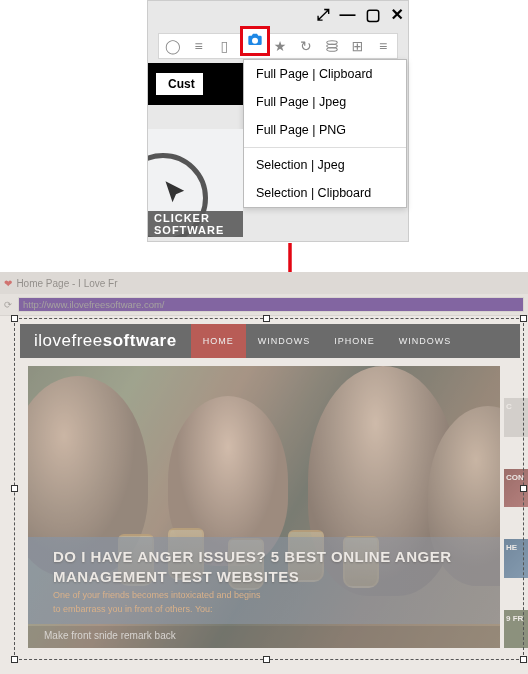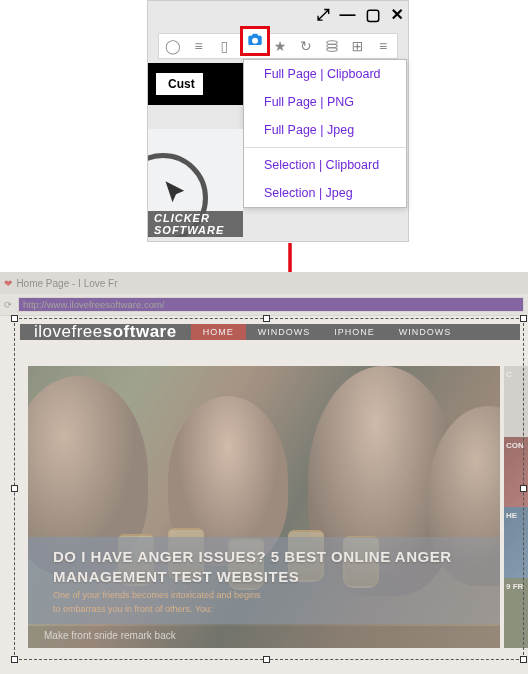--- a/index.html
+++ b/index.html
@@ -11,27 +11,27 @@
 .window-controls span { font-size: 16px; font-weight: bold; cursor: pointer; }
 .diag-icon { font-size: 13px; }
 
 .toolbar { position: absolute; top: 32px; left: 10px; right: 10px; height: 26px; background: #fff; display: flex; align-items: center; padding: 0 6px; gap: 10px; border: 1px solid #d5d5d5; }
 .tb-icon { width: 16px; height: 16px; display: flex; align-items: center; justify-content: center; color: #888; font-size: 14px; }
 .tb-icon svg { width: 14px; height: 14px; fill: #888; stroke: #888; }
 .camera-wrap { position: absolute; top: 25px; left: 92px; width: 30px; height: 30px; border: 3px solid #e30613; display: flex; align-items: center; justify-content: center; background: #fff; }
 .camera-icon svg { width: 16px; height: 14px; fill: #1e88e5; }
 
 .dropdown { position: absolute; top: 58px; left: 95px; width: 164px; background: #fff; border: 1px solid #bbb; box-shadow: 0 2px 6px rgba(0,0,0,.15); }
-.dropdown .item { padding: 7px 20px; font-size: 12.5px; color: #6d28d9; cursor: pointer; }
+.dropdown .item { padding: 7px 12px; font-size: 12.5px; color: #000000; cursor: pointer; }
 .dropdown .sep { height: 1px; background: #ddd; margin: 3px 0; }
 
 .black-strip { position: absolute; top: 62px; left: 0; width: 95px; height: 42px; background: #000; display: flex; align-items: center; }
 .cust-btn { background: #fff; margin-left: 8px; padding: 4px 8px 4px 12px; font-size: 12px; font-weight: bold; }
 
-.clicker-preview { position: absolute; top: 128px; left: 0; width: 95px; height: 108px; background: #f1f2f3; overflow: hidden; font-style: italic; }
+.clicker-preview { position: absolute; top: 128px; left: 0; width: 95px; height: 108px; background: #f1f2f3; overflow: hidden; }
 .circle { position: absolute; top: 24px; left: -30px; width: 90px; height: 90px; border: 5px solid #555; border-radius: 50%; }
 .cursor { position: absolute; top: 50px; left: 14px; width: 0; height: 0; }
 .cursor svg { width: 28px; height: 28px; fill: #333; }
 .clicker-band { position: absolute; bottom: 0; left: 0; right: 0; height: 26px; background: rgba(90,90,90,.9); color: #fff; font-size: 11px; font-weight: bold; letter-spacing: 1px; display: flex; align-items: center; padding-left: 6px; }
 
 
 .arrow { position: absolute; top: 243px; left: 280px; width: 24px; height: 50px; }
 .arrow svg { width: 24px; height: 50px; }
 
 
@@ -39,21 +39,21 @@
 .overlay { position: absolute; inset: 0; background: rgba(210,200,190,.42); z-index: 50; pointer-events: none; }
 
 .tab-bar { height: 22px; background: #e6e6e6; display: flex; align-items: center; padding-left: 4px; gap: 4px; font-size: 10px; color: #666; }
 .heart { color: #d33; font-size: 10px; }
 .addr-bar { height: 22px; background: #f3f3f3; display: flex; align-items: center; padding: 0 4px; gap: 6px; font-size: 9.5px; color: #888; border-bottom: 1px solid #ddd; }
 .addr-input { flex: 1; background: #4c1d95; border: 1px solid #ddd; padding: 1px 4px; font-size: 9.5px; color: #888; }
 
 .selection-box { position: absolute; top: 46px; left: 14px; right: 4px; height: 342px; border: 1.5px dashed #555; z-index: 60; }
 .sel-dot { position: absolute; width: 7px; height: 7px; background: #fff; border: 1px solid #333; z-index: 61; }
 
-.site-nav { position: absolute; top: 52px; left: 20px; right: 8px; height: 16px; background: #6b6b6b; display: flex; align-items: center; z-index: 55; }
+.site-nav { position: absolute; top: 52px; left: 20px; right: 8px; height: 34px; background: #6b6b6b; display: flex; align-items: center; z-index: 55; }
 .logo { color: #fff; font-size: 17px; letter-spacing: .5px; padding: 0 14px; }
 .logo .thin { font-weight: 300; }
 .logo b { font-weight: bold; }
 .nav-item { font-size: 9px; color: #eee; letter-spacing: 1px; padding: 0 12px; height: 100%; display: flex; align-items: center; }
 .nav-item.active { background: #c05a53; }
 
 .hero { position: absolute; top: 94px; left: 28px; width: 472px; height: 282px; background: linear-gradient(120deg, #5d6a52 0%, #7b8968 18%, #8c6f58 35%, #3a453a 55%, #6f5a44 75%, #8a7455 100%); z-index: 40; overflow: hidden; }
 .ppl { position: absolute; inset: 0; }
 .p1,.p2,.p3,.p4 { position: absolute; border-radius: 50% 50% 40% 40%; }
 .p1 { left: -20px; top: 10px; width: 140px; height: 200px; background: radial-gradient(ellipse at 40% 30%, #c9a88e 0%, #6b5847 60%); }
@@ -63,21 +63,21 @@
 .glasses { position: absolute; bottom: 60px; left: 90px; width: 280px; height: 60px; }
 .gl { position: absolute; width: 36px; height: 52px; border-radius: 6px 6px 10px 10px; background: linear-gradient(180deg, rgba(220,200,140,.6), rgba(160,120,50,.8)); border: 2px solid rgba(180,140,80,.5); }
 .gl:nth-child(1){left:0;top:6px} .gl:nth-child(2){left:50px;top:0} .gl:nth-child(3){left:110px;top:10px} .gl:nth-child(4){left:170px;top:2px} .gl:nth-child(5){left:225px;top:8px}
 
 .hero-band { position: absolute; bottom: 24px; left: 0; right: 0; padding: 10px 25px; background: linear-gradient(90deg, rgba(80,110,150,.7), rgba(90,120,160,.4)); z-index: 45; }
 .hero-title { color: #fff; font-size: 15px; font-weight: bold; letter-spacing: .5px; line-height: 1.3; text-shadow: 0 1px 2px rgba(0,0,0,.5); }
 .orange-line { color: #e6a05a; font-size: 9px; margin-top: 4px; }
 .hero-footer { position: absolute; bottom: 0; left: 0; right: 0; height: 22px; background: rgba(0,0,0,.2); color: #ddd; font-size: 10px; padding: 4px 16px; z-index: 45; }
 
 .side-strip { position: absolute; top: 94px; right: 0; width: 24px; height: 282px; z-index: 42; display: flex; flex-direction: column; }
-.ss { flex: 1; }
+.ss { flex: 1; margin-top: 32px; }
 .ss1 { background: #d5d5d5; } .ss2 { background: linear-gradient(135deg,#7a2a2a,#a84a4a); } .ss3 { background: linear-gradient(135deg,#2a5a8a,#4a7aaa); } .ss4 { background: #5a6a4a; }
 .ss span { color:#fff; font-size:8px; writing-mode: horizontal-tb; display:block; padding:4px 2px; font-weight:bold; }
 </style>
 </head>
 <body>
 
 <div class="top-panel">
   <div class="window-controls">
     <span class="diag-icon">⤢</span>
     <span>—</span>
@@ -106,25 +106,25 @@
   <div class="camera-wrap">
     <span class="camera-icon">
       <svg viewBox="0 0 24 20">
           <path d="M4 5h3l2-3h6l2 3h3a2 2 0 0 1 2 2v10a2 2 0 0 1-2 2H4a2 2 0 0 1-2-2V7a2 2 0 0 1 2-2zm8 3a4.5 4.5 0 1 0 0 9 4.5 4.5 0 0 0 0-9z"></path>
         </svg>
     </span>
   </div>
 
   <div class="dropdown">
     <div class="item">Full Page | Clipboard</div>
+    <div class="item">Full Page | Jpeg</div>
     <div class="item">Full Page | PNG</div>
-    <div class="item">Full Page | Jpeg</div>
     <div class="sep"></div>
+    <div class="item">Selection | Jpeg</div>
     <div class="item">Selection | Clipboard</div>
-    <div class="item">Selection | Jpeg</div>
   </div>
 
   <div class="black-strip">
     <div class="cust-btn">Cust</div>
   </div>
 
   <div class="clicker-preview">
     <div class="circle"></div>
     <div class="cursor">
       <svg viewBox="0 0 24 24">

